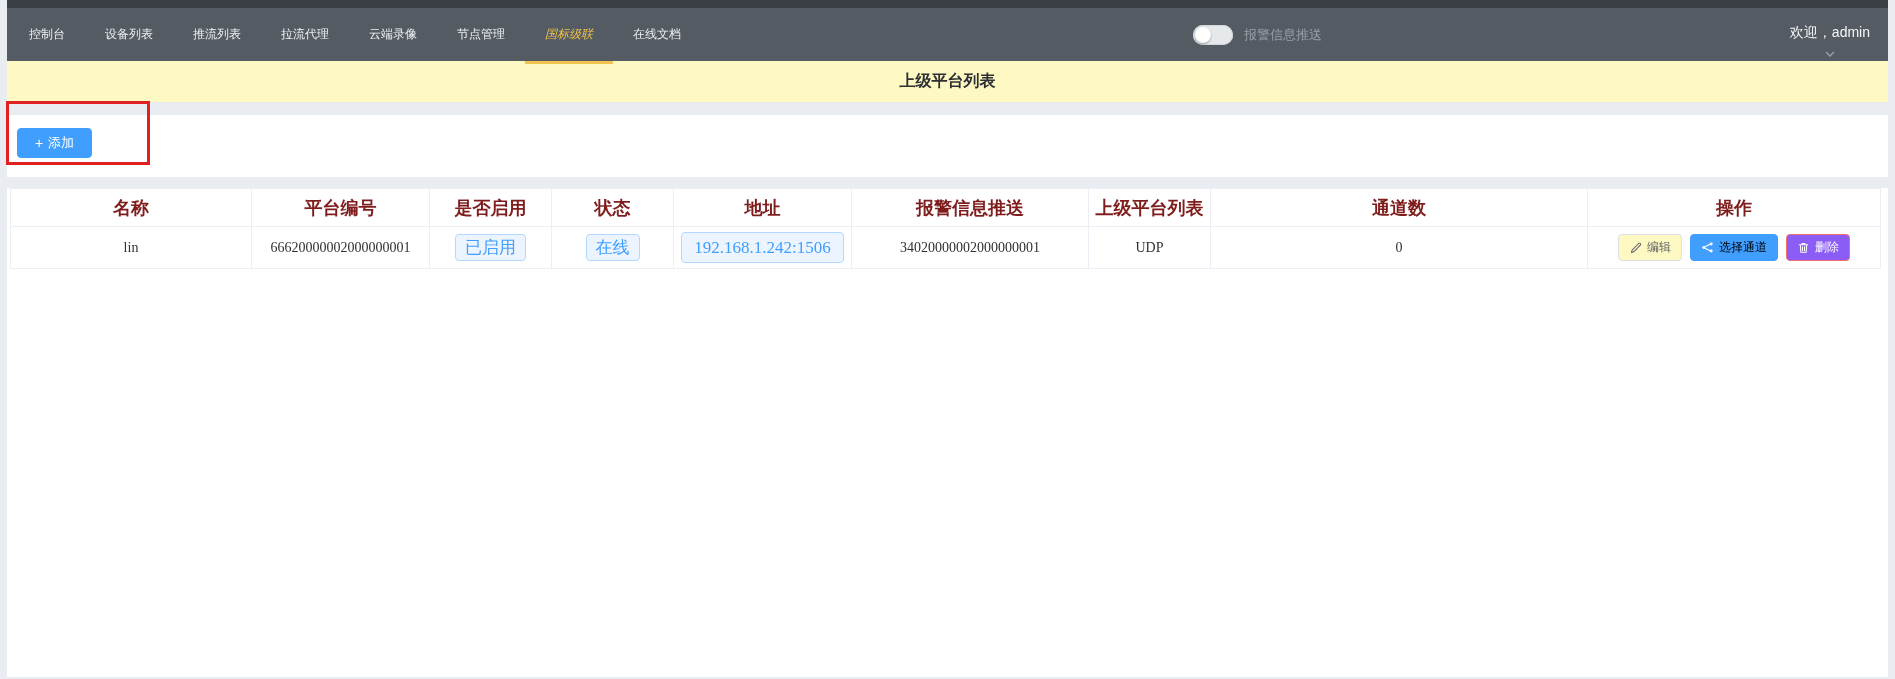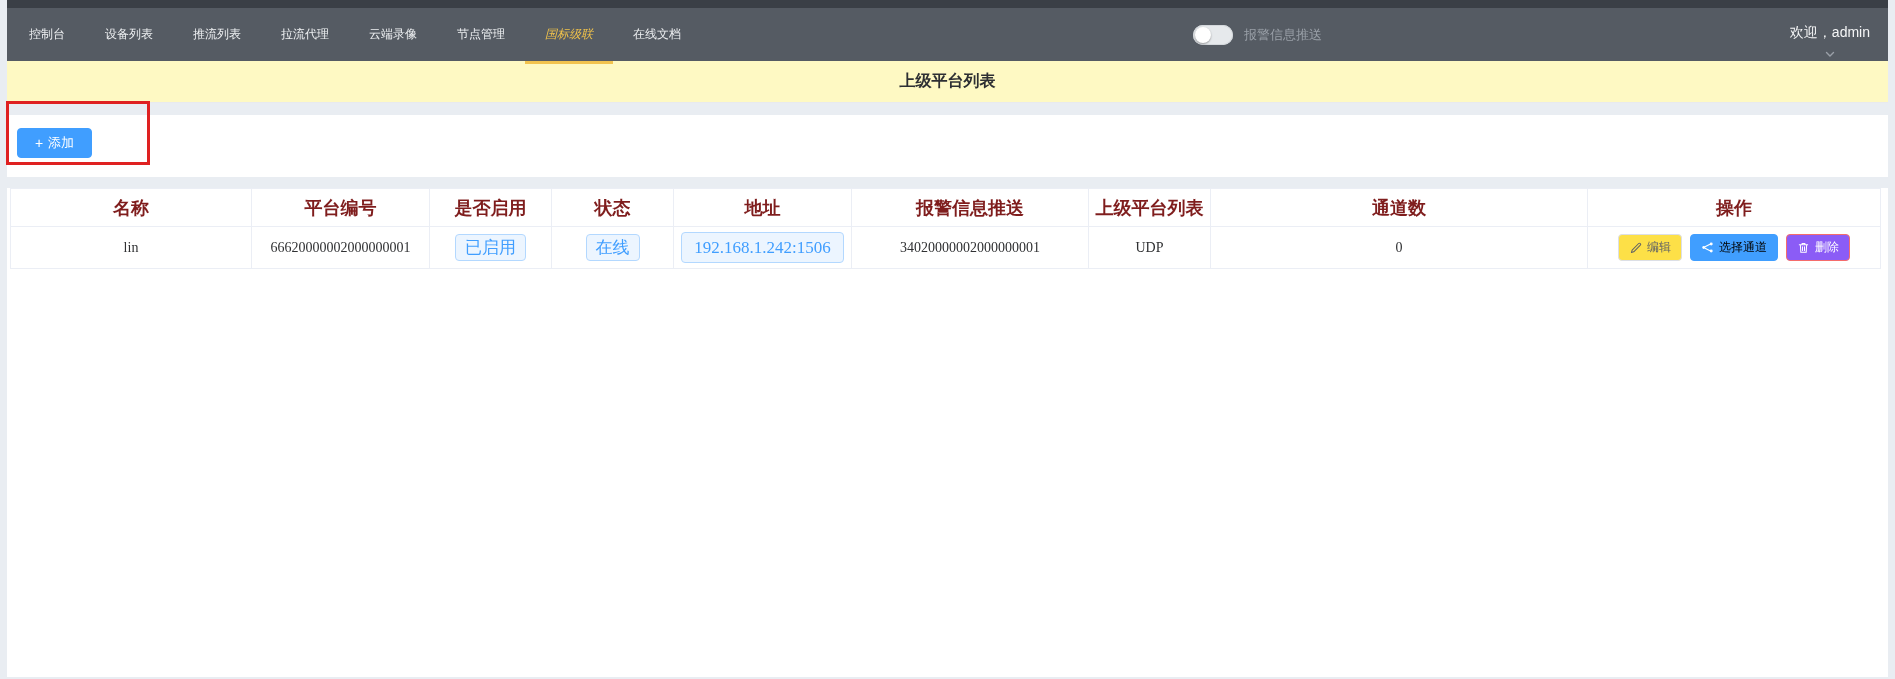--- a/index.html
+++ b/index.html
@@ -99,21 +99,21 @@
     font-size:14px;
   }
   .tag {
     display:inline-block; background:#ecf5ff; border:1px solid #b3d8ff;
     color:#409eff; border-radius:4px; font-size:17px; padding:4px 9px;
     line-height:1;
   }
   .tag-addr { padding:6px 12px; }
   .actions { display:flex; align-items:center; justify-content:center; gap:8px; }
   .btn-mini { height:27px; font-size:12px; padding:0 10px; }
-  .btn-edit { border-color:#dcdfe6; color:#606266; background:#fde047; }
+  .btn-edit { border-color:#dcdfe6; color:#606266; background:#fef9c3; }
   .btn-select { background:#409eff; border-color:#409eff; color:#000000; }
   .btn-delete { background:#8b5cf6; border-color:#f56c6c; color:#fff; }
   .icon-svg { display:inline-block; vertical-align:middle; }
 </style>
 </head>
 <body>
 
 <div class="app">
 
   <div class="top-strip"></div>

